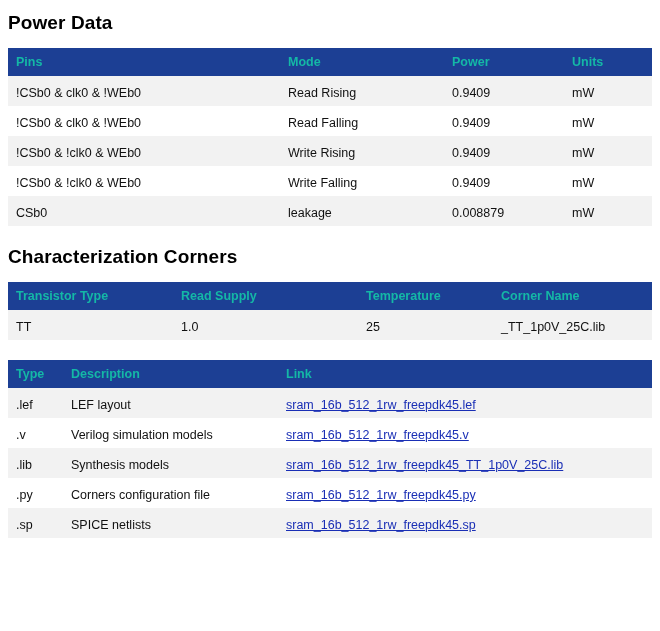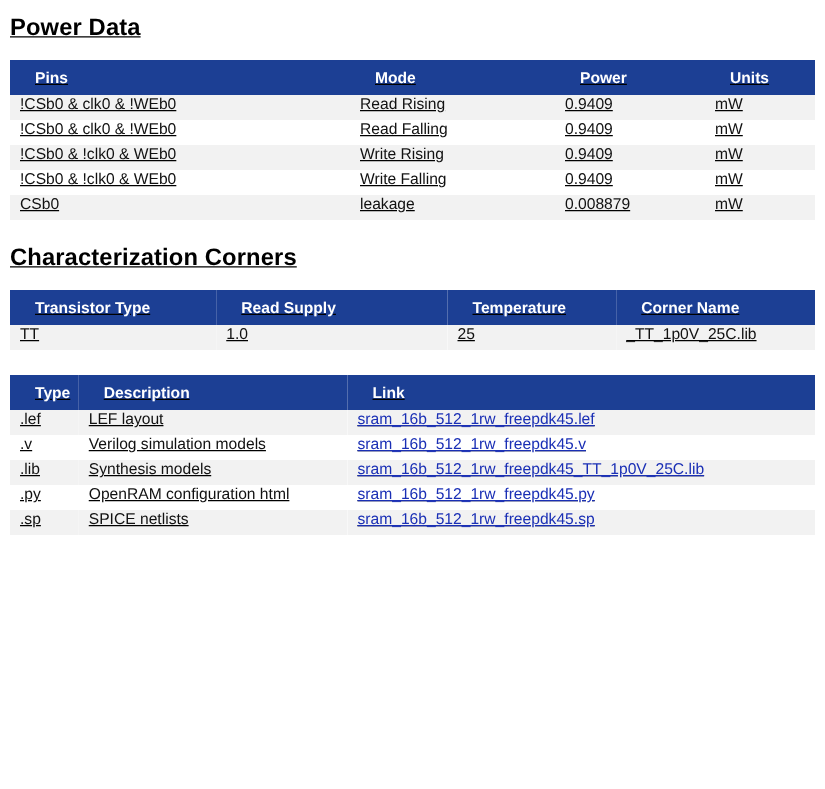--- a/index.html
+++ b/index.html
@@ -11,46 +11,45 @@
     width: 660px;
     height: 631px;
     font-family: "Liberation Sans", sans-serif;
     color: #000000;
     overflow: hidden;
   }
   .page {
     padding: 6px 8px 0 8px;
     box-sizing: border-box;
     width: 585px;
-    text-decoration: underline;
   }
   h2.section-title {
     font-size: 19px;
     font-weight: bold;
     margin: 6px 0 14px 0;
     color: #000;
     letter-spacing: 0.1px;
   }
   table {
     border-collapse: collapse;
     width: 644px;
     table-layout: fixed;
     font-size: 12.5px;
   }
   thead th {
     background: #1c3f94;
-    color: #ffffff;
+    color: #14b8a6;
     text-align: left;
     font-weight: bold;
     font-size: 12.5px;
-    padding: 7px 8px 7px 20px;
+    padding: 7px 8px 7px 8px;
     white-space: nowrap;
   }
   tbody td {
-    padding: 0 8px 6px 8px;
+    padding: 10px 8px 6px 8px;
     color: #111;
     vertical-align: middle;
     white-space: nowrap;
     overflow: hidden;
     text-overflow: ellipsis;
   }
   tbody tr:nth-child(odd) td {
     background: #f2f2f2;
   }
   tbody tr:nth-child(even) td {
@@ -189,21 +188,21 @@
         <td>Verilog simulation models</td>
         <td><a class="link" href="#">sram_16b_512_1rw_freepdk45.v</a></td>
       </tr>
       <tr>
         <td>.lib</td>
         <td>Synthesis models</td>
         <td><a class="link" href="#">sram_16b_512_1rw_freepdk45_TT_1p0V_25C.lib</a></td>
       </tr>
       <tr>
         <td>.py</td>
-        <td>OpenRAM configuration html</td>
+        <td>Corners configuration file</td>
         <td><a class="link" href="#">sram_16b_512_1rw_freepdk45.py</a></td>
       </tr>
       <tr>
         <td>.sp</td>
         <td>SPICE netlists</td>
         <td><a class="link" href="#">sram_16b_512_1rw_freepdk45.sp</a></td>
       </tr>
     </tbody>
   </table>
 

